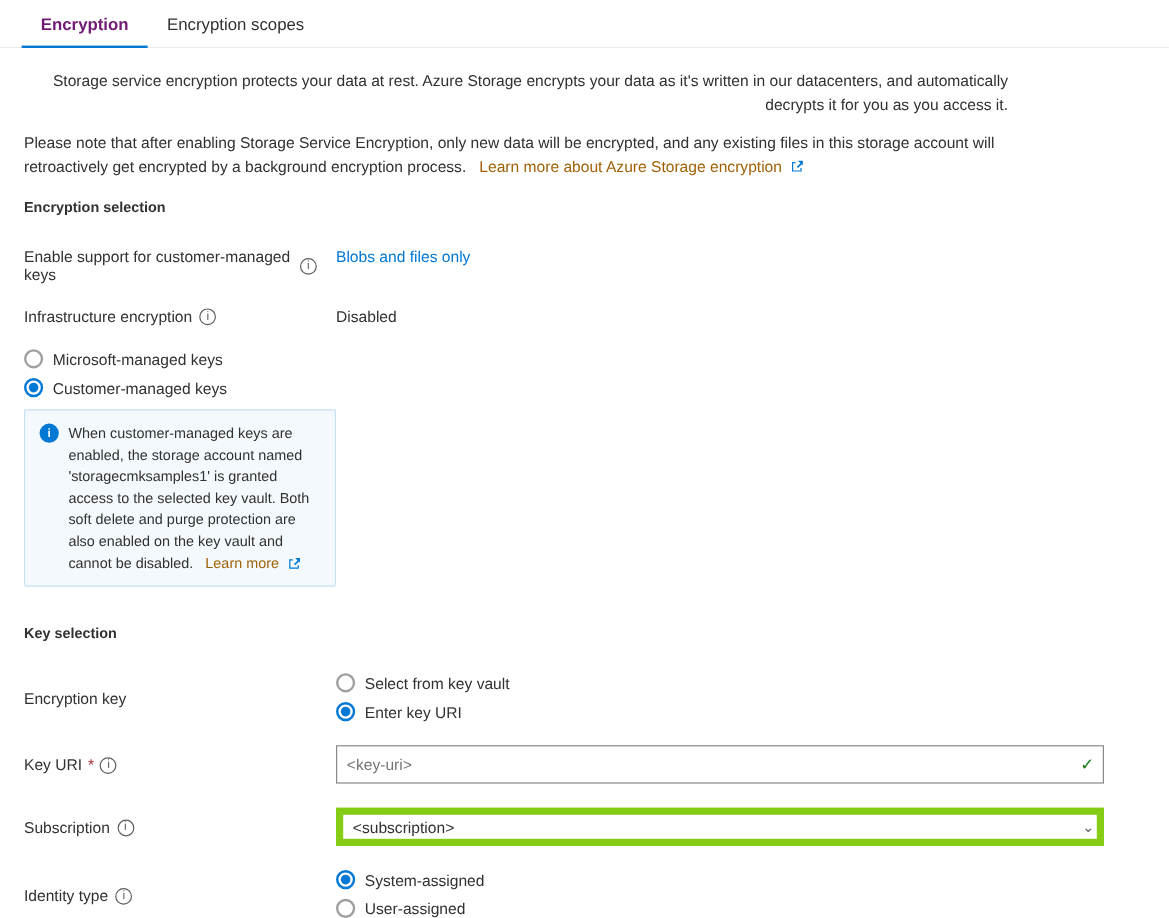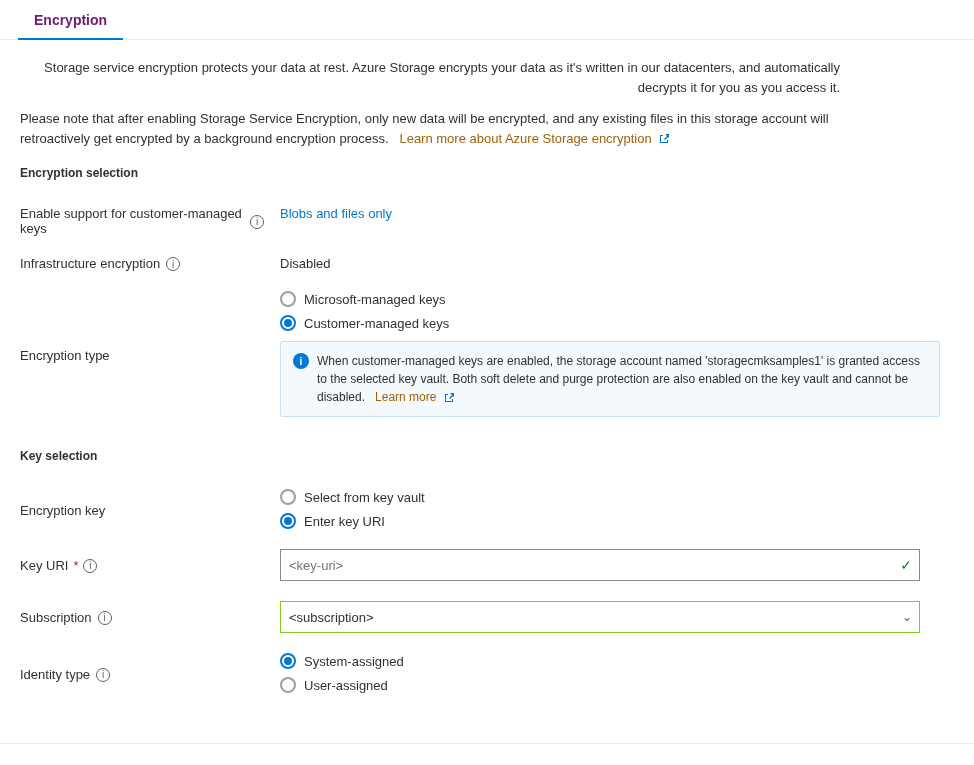--- a/index.html
+++ b/index.html
@@ -205,21 +205,21 @@
       right: 8px;
       top: 50%;
       transform: translateY(-50%);
       color: #107c10;
       font-size: 14px;
     }
 
     .subscription-select {
       width: 640px;
       height: 32px;
-      border: 1px solid #84cc16;
+      border: 6px solid #84cc16;
       padding: 0 30px 0 8px;
       font-size: 13px;
       color: #323130;
       background: #fff;
       appearance: none;
       -webkit-appearance: none;
       outline: none;
       cursor: pointer;
     }
 
@@ -261,20 +261,21 @@
 
     .required-star {
       color: #a4262c;
     }
   </style>
 </head>
 <body>
 
 <div class="tab-bar">
   <div class="tab active">Encryption</div>
+  <div class="tab">Encryption scopes</div>
 </div>
 
 <div class="content">
   <p class="description">Storage service encryption protects your data at rest. Azure Storage encrypts your data as it's written in our datacenters, and automatically decrypts it for you as you access it.</p>
   <p class="description-note">
     <span>Please note that after enabling Storage Service Encryption, only new data will be encrypted, and any existing files in this storage account will retroactively get encrypted by a background encryption process.</span>
     <span>&nbsp;</span>
     <a class="link" href="#">
       <span>Learn more about Azure Storage encryption</span>
       <svg class="external-icon" viewBox="0 0 12 12" fill="#0078d4">
@@ -296,23 +297,20 @@
     </div>
 
     <div class="form-label">
       <span>Infrastructure encryption</span>
       <span class="info-icon">i</span>
     </div>
     <div class="form-value">
       <span>Disabled</span>
     </div>
 
-    <div class="form-label" style="padding-top:12px;">
-      <span>Encryption type</span>
-    </div>
     <div class="form-value">
       <div class="radio-group">
         <label class="radio-option">
           <span class="radio-input"></span>
           <span>Microsoft-managed keys</span>
         </label>
         <label class="radio-option">
           <span class="radio-input checked"></span>
           <span>Customer-managed keys</span>
         </label>

